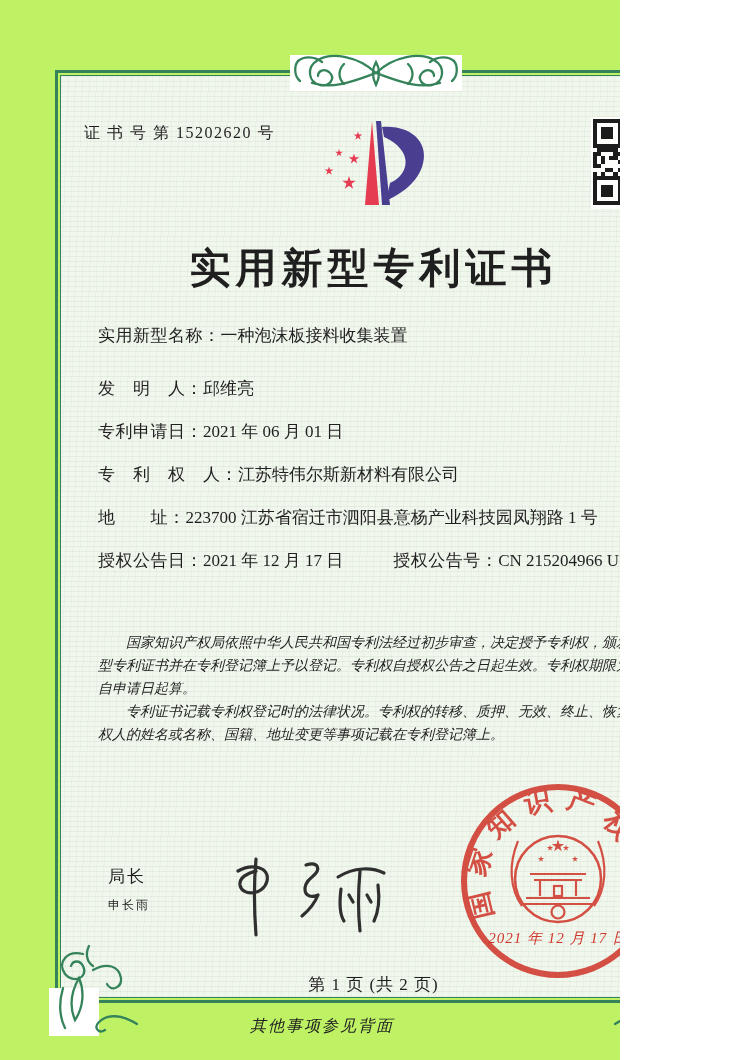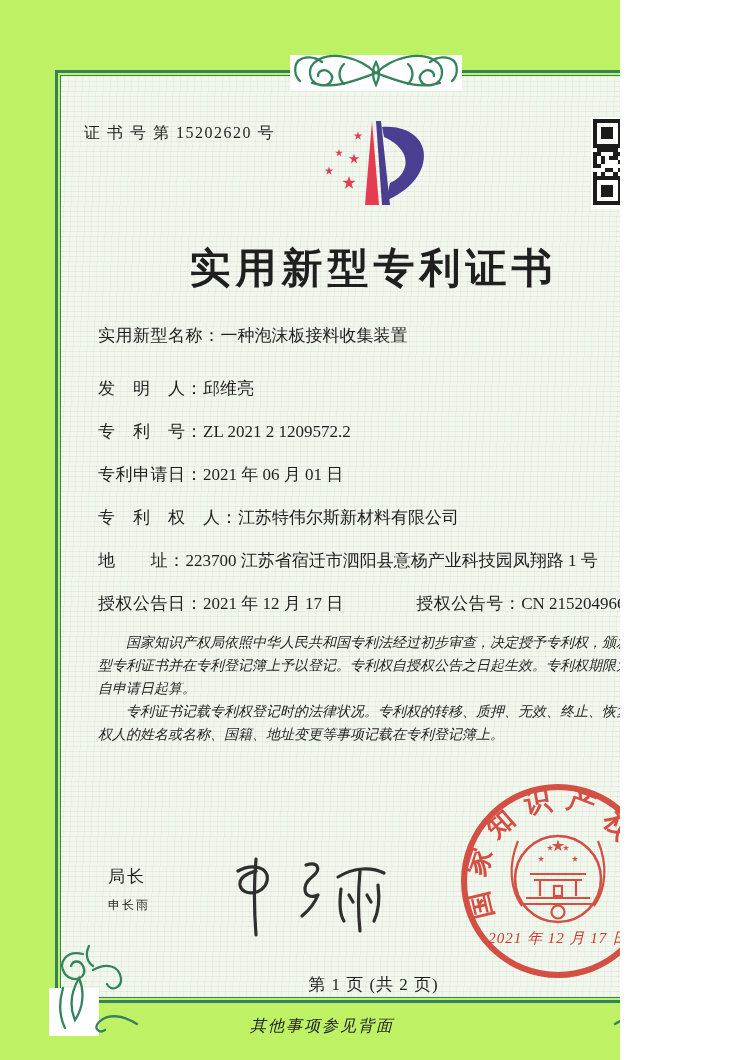--- a/index.html
+++ b/index.html
@@ -18,21 +18,21 @@
   .cert-no{position:absolute;left:26px;top:50px;font-size:16px;letter-spacing:1.5px;white-space:nowrap;z-index:2;}
   .logo{position:absolute;left:262px;top:46px;width:116px;height:94px;z-index:2;}
   .qr{position:absolute;left:533px;top:44px;width:92px;height:92px;background:#fdfdfc;padding:2px;box-sizing:border-box;z-index:2;}
   .qr svg{display:block;width:86px;height:86px;fill:#1c1c1c;}
   .title{position:absolute;left:0;right:0;top:168px;margin:0;text-align:center;
          font-size:41px;font-weight:bold;letter-spacing:5px;white-space:nowrap;z-index:2;}
   .fields{position:absolute;left:40px;top:250px;width:578px;z-index:2;}
   .row{height:26px;line-height:26px;margin-bottom:17px;font-size:17px;white-space:nowrap;}
   .row-first{margin-bottom:27px;}
   .lab{letter-spacing:0.5px;}
-  .lab2{margin-left:73px;font-family:Liberation Serif, serif;}
+  .lab2{margin-left:50px;font-family:Liberation Serif, serif;}
   .paras{position:absolute;left:40px;top:558px;width:574px;font-size:14px;line-height:23px;
          font-style:italic;z-index:2;}
   .paras p{margin:0;text-indent:2em;text-align:justify;}
   .sig-title{position:absolute;left:50px;top:792px;font-size:17px;letter-spacing:2px;z-index:2;}
   .sig-name{position:absolute;left:50px;top:824px;font-size:12px;letter-spacing:2px;z-index:2;}
   .sig{position:absolute;left:156px;top:780px;width:186px;height:88px;z-index:2;}
   .seal{position:absolute;left:398px;top:706px;width:204px;height:204px;z-index:4;}
   .seal svg{display:block;width:204px;height:204px;opacity:.88;mix-blend-mode:multiply;}
   .seal-date{position:absolute;left:-8px;right:-8px;top:150px;text-align:center;color:#d0372c;
              font-size:15px;letter-spacing:1px;white-space:nowrap;font-style:italic;}
@@ -353,23 +353,20 @@
     <h1 class="title">实用新型专利证书</h1>
 
     <div class="fields">
       <div class="row row-first">
         <span class="lab">实用新型名称：</span><span class="val">一种泡沫板接料收集装置</span>
       </div>
       <div class="row">
         <span class="lab">发　明　人：</span><span class="val">邱维亮</span>
       </div>
       <div class="row">
-        <span class="lab">专　利　号：</span><span class="val">ZL 2021 2 1209572.2</span>
-      </div>
-      <div class="row">
         <span class="lab">专利申请日：</span><span class="val">2021 年 06 月 01 日</span>
       </div>
       <div class="row">
         <span class="lab">专　利　权　人：</span><span class="val">江苏特伟尔斯新材料有限公司</span>
       </div>
       <div class="row">
         <span class="lab">地　　址：</span><span class="val">223700 江苏省宿迁市泗阳县意杨产业科技园凤翔路 1 号</span>
       </div>
       <div class="row">
         <span class="lab">授权公告日：</span><span class="val">2021 年 12 月 17 日</span><span class="lab lab2">授权公告号：</span><span class="val">CN 215204966 U</span>

